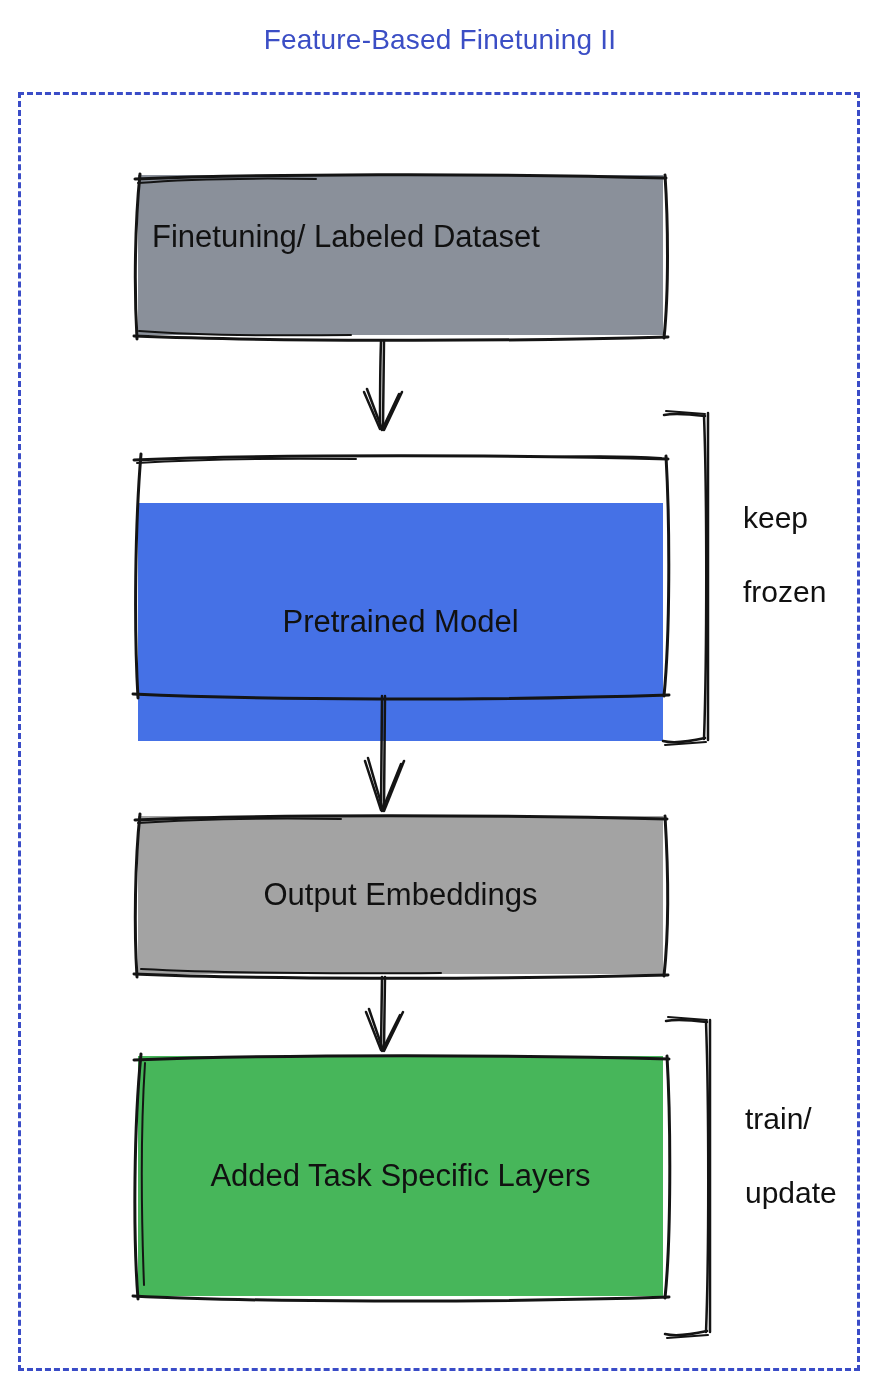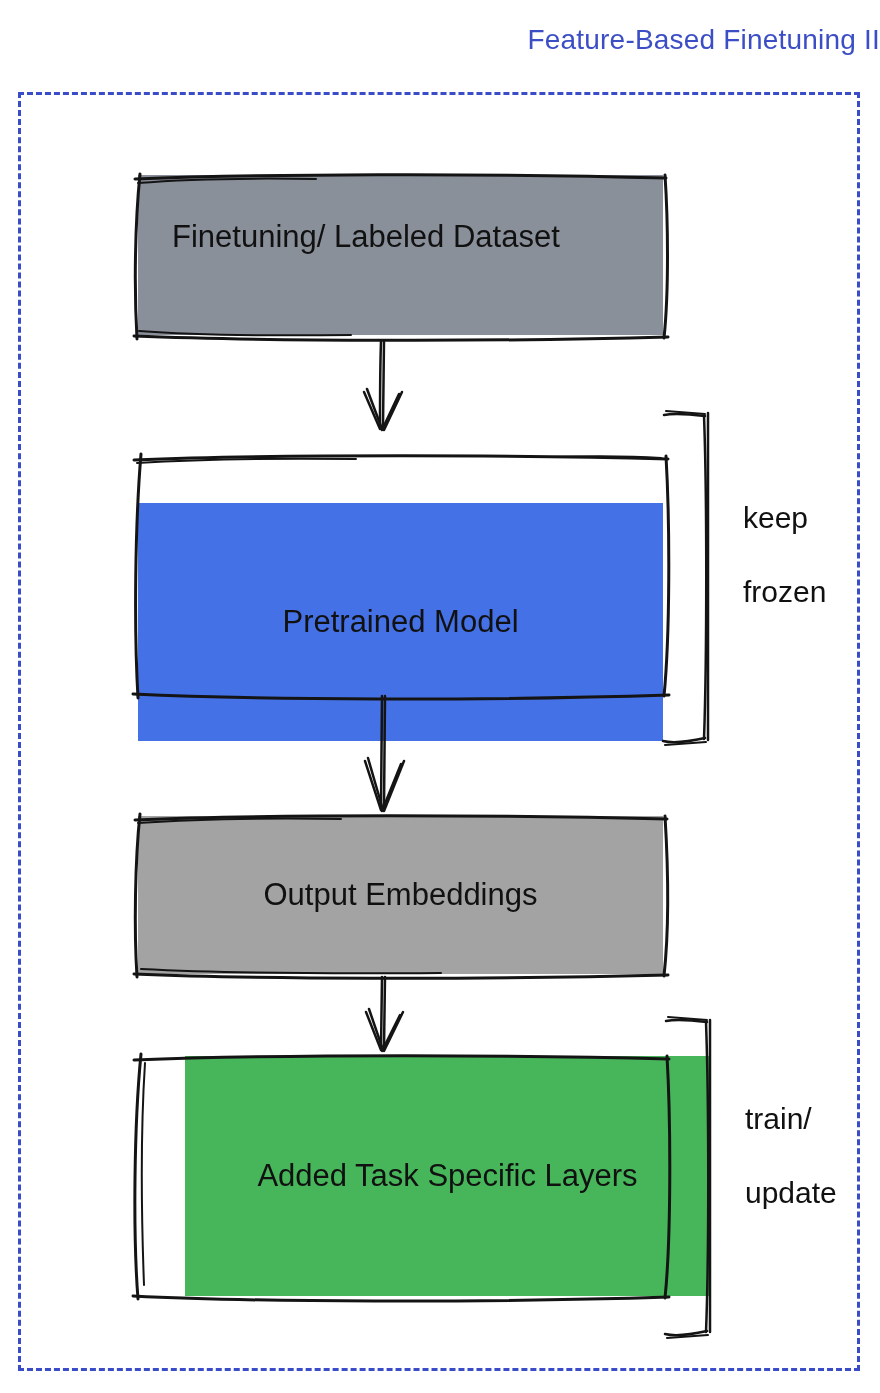--- a/index.html
+++ b/index.html
@@ -17,35 +17,35 @@
     border:3px dashed #3A4CC7;box-sizing:border-box;
   }
   .inner{position:absolute;left:0;top:0;width:836px;height:1273px;}
   .box{
     position:absolute;left:117px;width:525px;
     display:flex;align-items:center;justify-content:center;
     color:#111;font-size:31px;
   }
   .box .lbl{white-space:nowrap;}
   #box-dataset{top:80px;height:160px;align-items:flex-start;justify-content:flex-start;
-    padding:44px 0 0 34px;box-sizing:border-box;}
+    padding:44px 0 0 14px;box-sizing:border-box;}
   #box-pretrained{top:361px;height:238px;margin-top:47px;}
   #box-output{top:721px;height:158px;}
-  #box-layers{top:961px;height:240px;margin-left:47px;}
+  #box-layers{top:961px;height:240px;}
   .sketch{position:absolute;left:0;top:0;pointer-events:none;}
   .side-note{
     position:absolute;color:#111;font-size:30px;line-height:37px;white-space:pre;
   }
   #note-keep{left:722px;top:404px;}
   #note-train{left:724px;top:1005px;}
 </style>
 </head>
 <body>
 
-<div class="diagram-title" style="color: rgb(59, 78, 197); text-align: right;">Feature-Based Finetuning II</div>
+<div class="diagram-title" style="color: rgb(59, 78, 197);">Feature-Based Finetuning II</div>
 
 <div class="frame" style="border-color: rgb(58, 76, 199);">
   <div class="inner">
 
     <div class="box" id="box-dataset" style="background: rgb(138, 144, 154);">
       <span class="lbl">Finetuning/ Labeled Dataset</span>
     </div>
 
     <div class="box" id="box-pretrained" style="background: rgb(69, 113, 230);">
       <span class="lbl">Pretrained Model</span>

